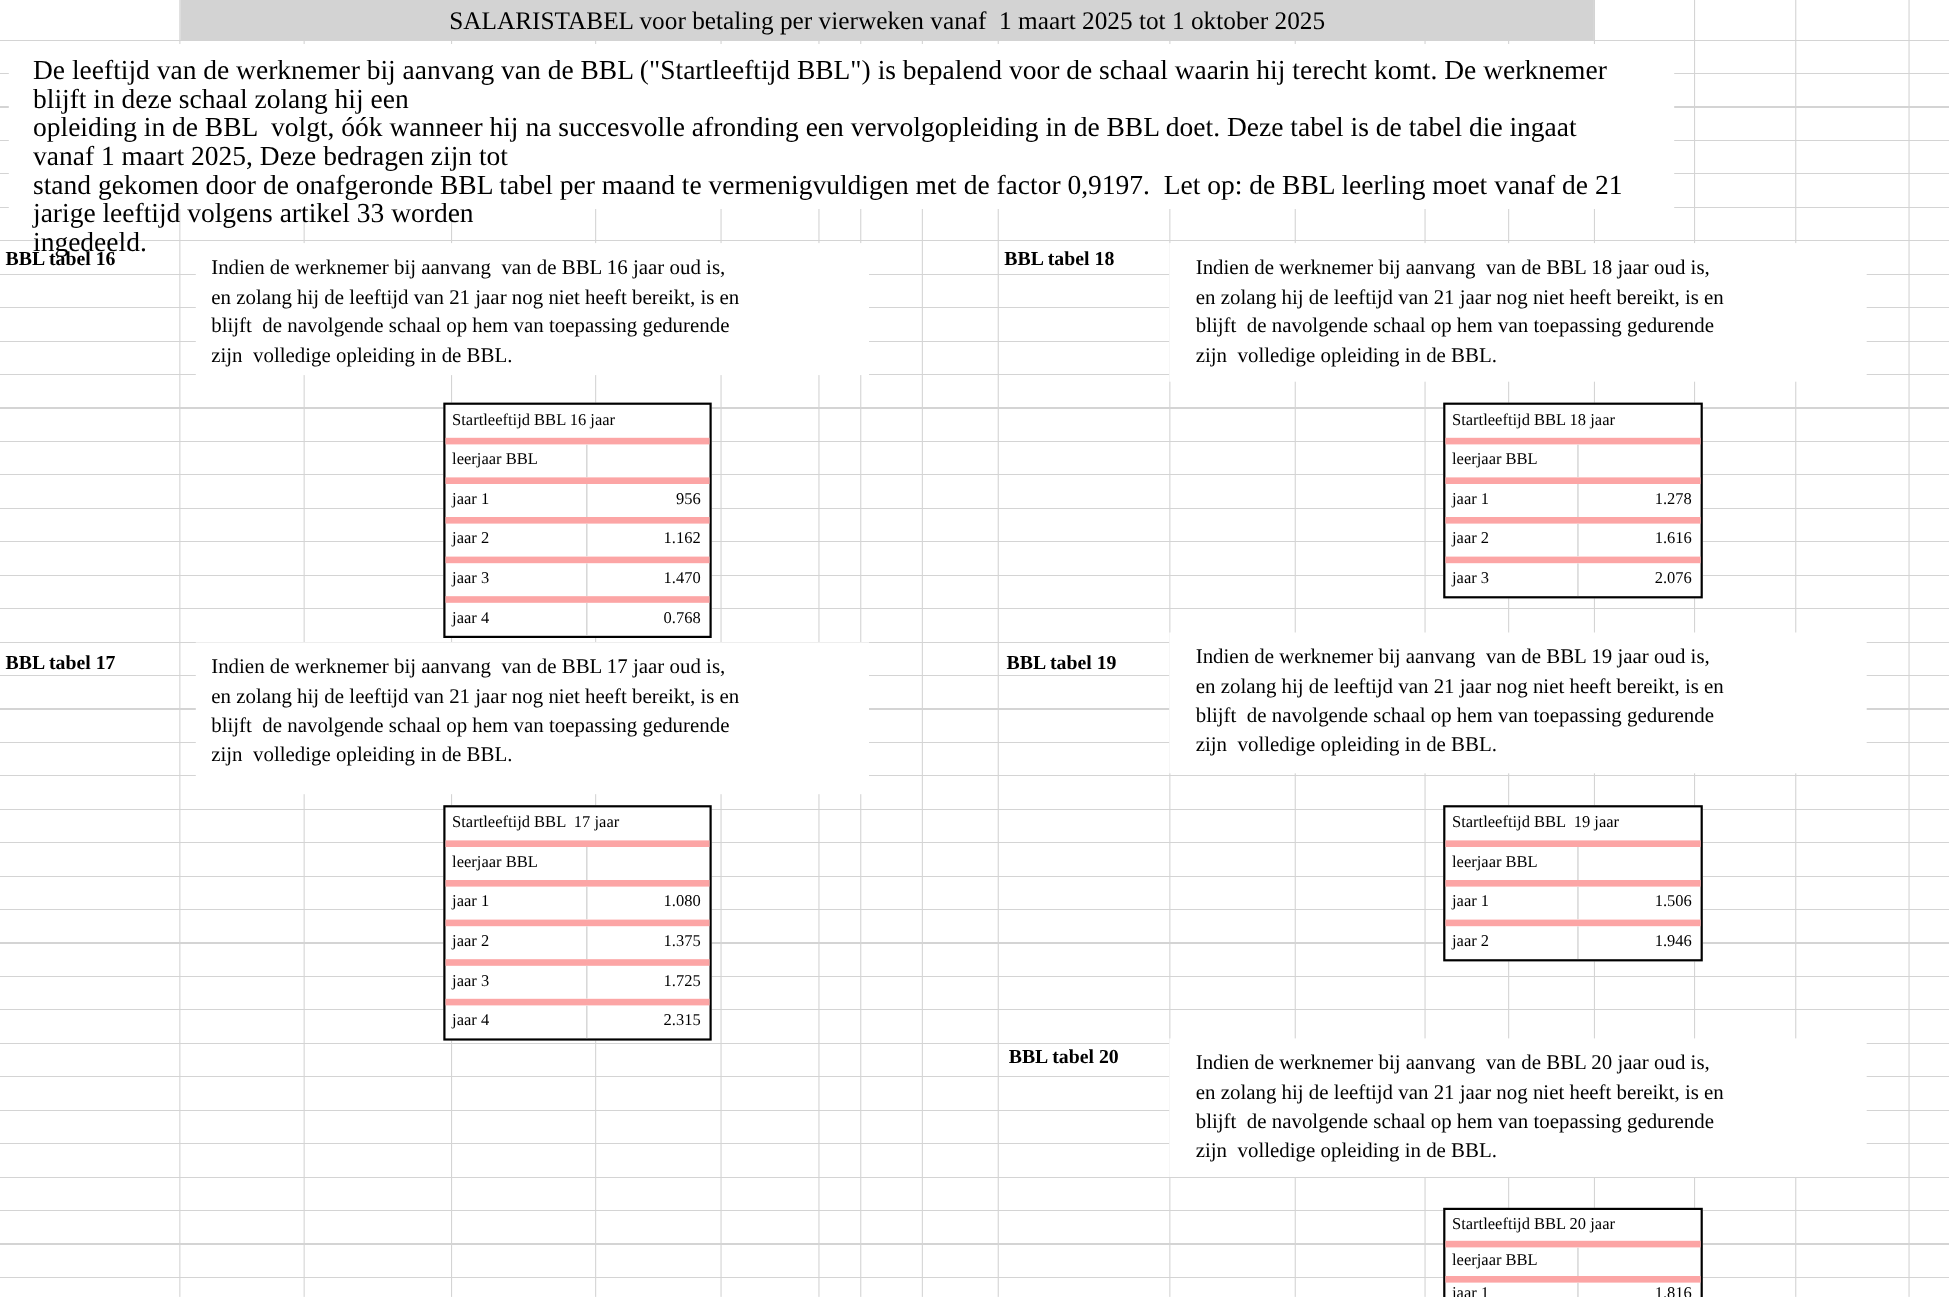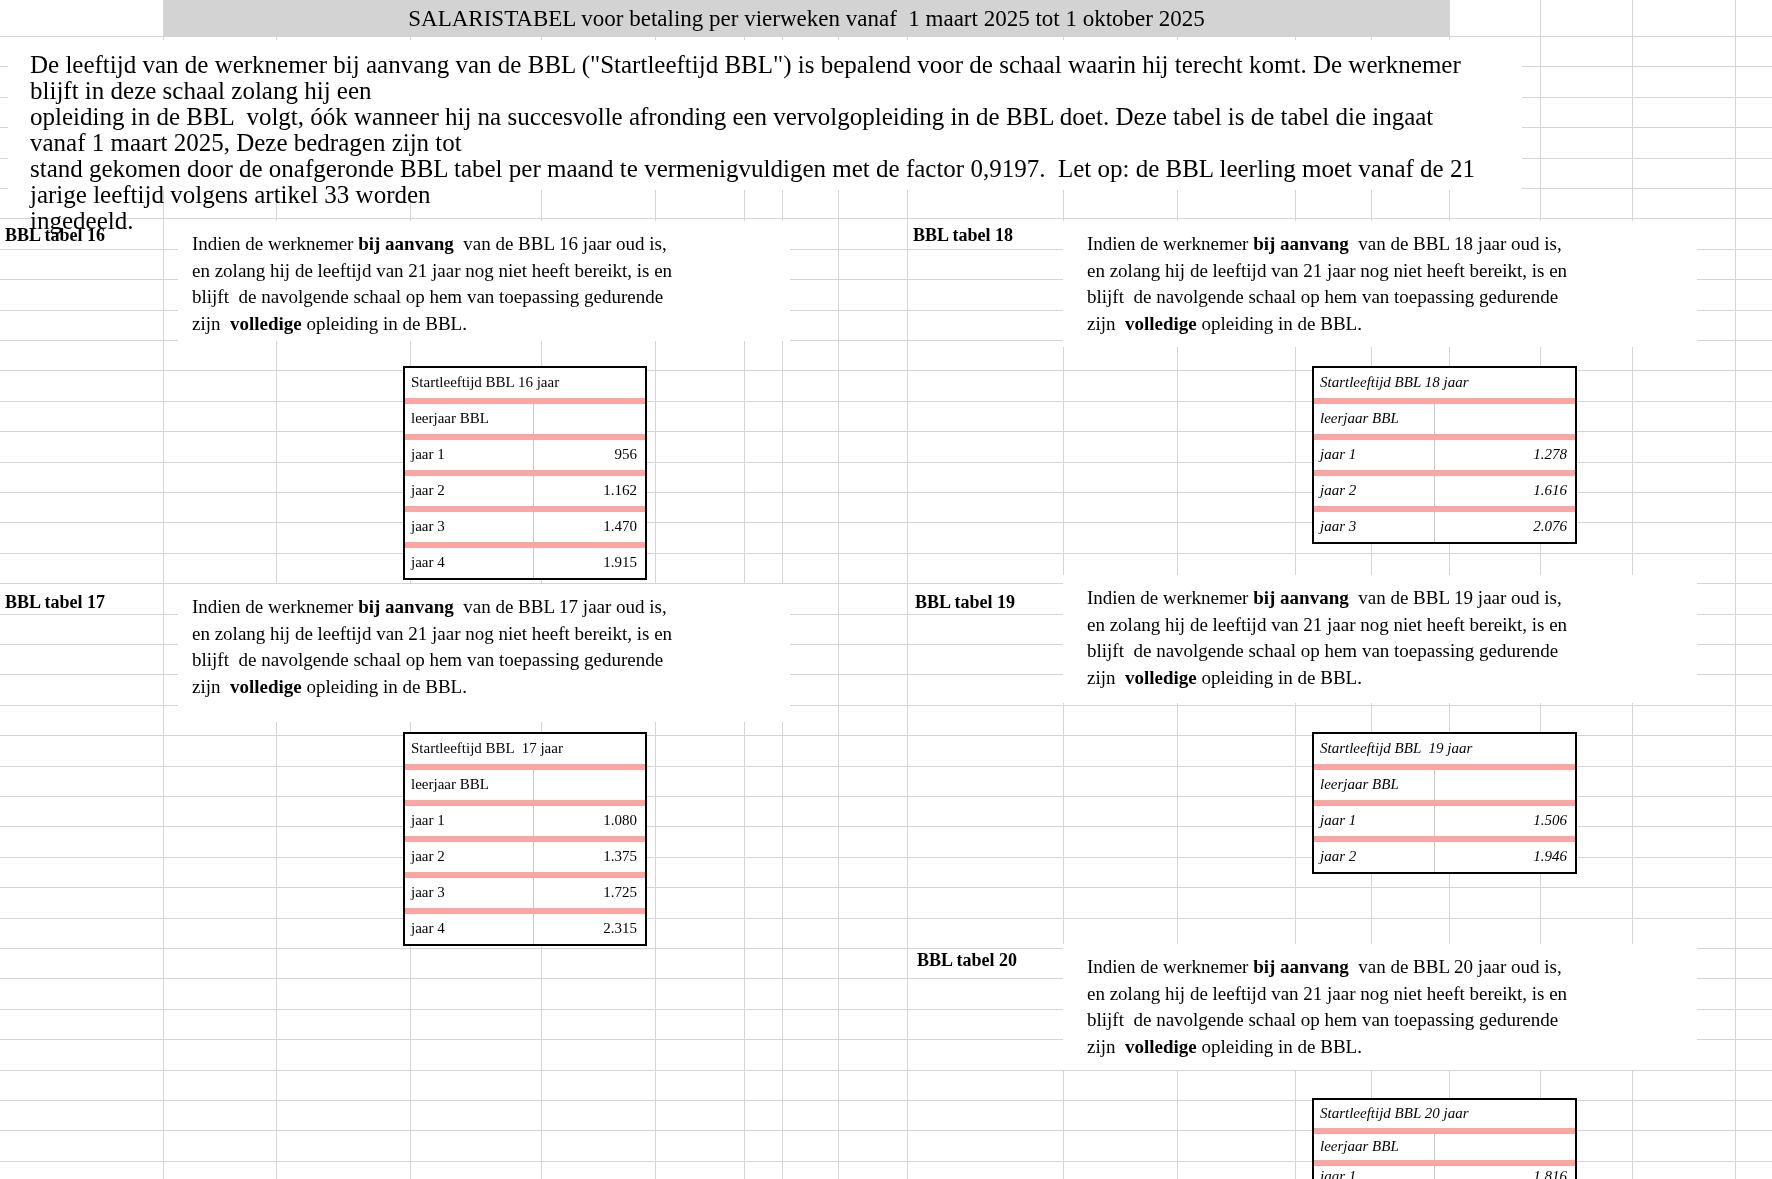--- a/index.html
+++ b/index.html
@@ -24,24 +24,24 @@
   
   .seclabel{position:absolute;z-index:2;font-weight:bold;font-size:18px;white-space:pre;}
   
   .mini{position:absolute;z-index:2;background:#fff;border:2px solid #000;box-sizing:border-box;font-size:15px;}
   .mrow{display:flex;height:30px;line-height:29px;border-top:6px solid #fca5a5;overflow:hidden;}
   .mrow:first-child{border-top:none;}
   .mrow.header{display:block;padding-left:6px;white-space:pre;}
   .mlabel{box-sizing:border-box;padding-left:6px;border-right:1px solid #c8c8c8;overflow:hidden;}
   .mini.left{width:244px;}
   .mini.left .mlabel{width:129px;}
-  .mini.right{width:265px;font-style:italic;}
+  .mini.right{width:236px;}
   .mini.right .mlabel{width:121px;}
   .mval{flex:1;text-align:right;padding-right:8px;}
-  b{font-weight:bold;}
+  b{font-weight:normal;}
 </style>
 </head>
 <body>
 
 <div class="sheet">
 
   <div class="rowlines"></div>
   <div class="colline" style="left:163px"></div>
   <div class="colline" style="left:276px"></div>
   <div class="colline" style="left:410px"></div>
@@ -121,21 +121,21 @@
     <div class="mrow">
       <span class="mlabel">jaar 2</span>
       <span class="mval">1.162</span>
     </div>
     <div class="mrow">
       <span class="mlabel">jaar 3</span>
       <span class="mval">1.470</span>
     </div>
     <div class="mrow">
       <span class="mlabel">jaar 4</span>
-      <span class="mval">1.915</span>
+      <span class="mval">0.768</span>
     </div>
   </div>
 
   <div class="mini left" style="left:403px;top:732px">
     <div class="mrow header">Startleeftijd BBL  17 jaar</div>
     <div class="mrow">
       <span class="mlabel">leerjaar BBL</span>
       <span class="mval"></span>
     </div>
     <div class="mrow">

